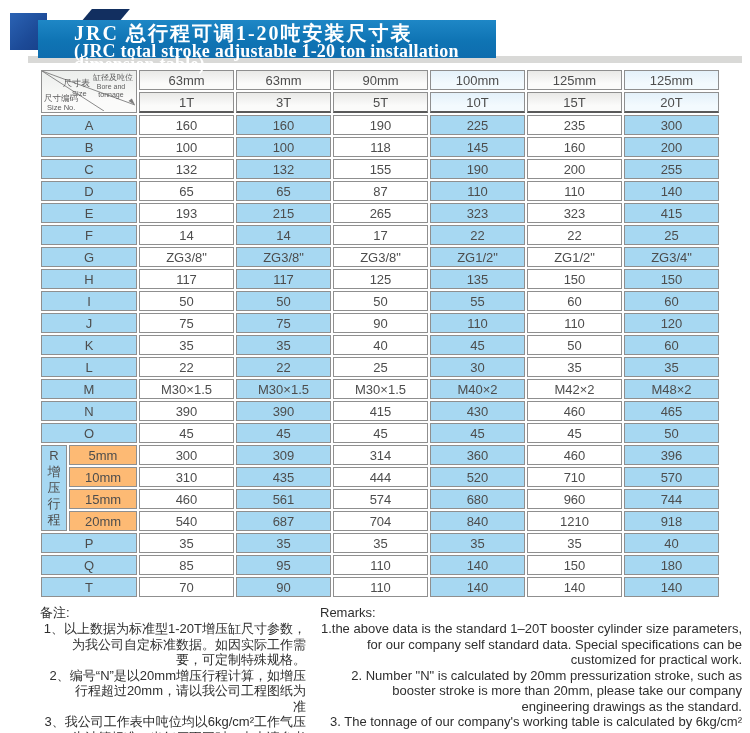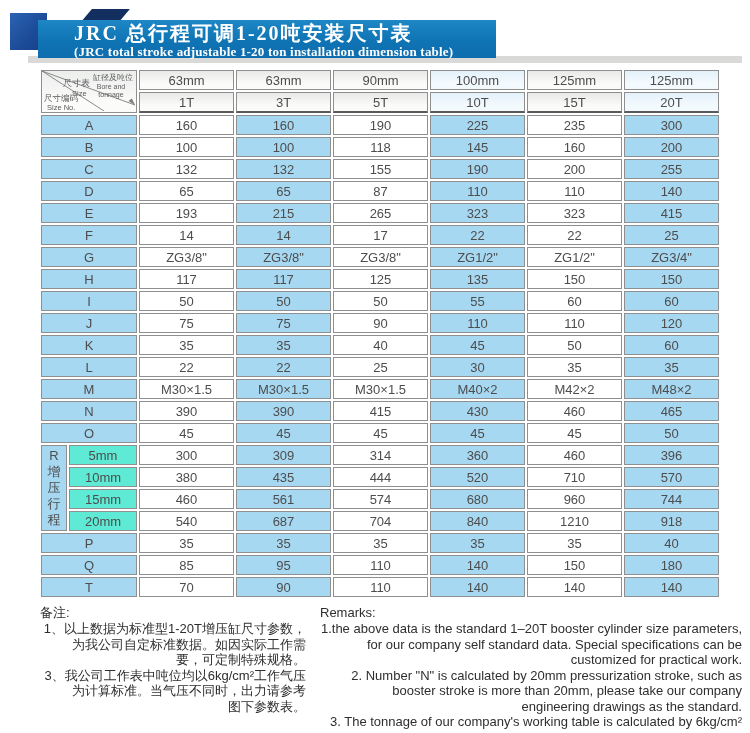--- a/index.html
+++ b/index.html
@@ -11,34 +11,34 @@
   .navy-square{position:absolute;left:10px;top:13px;width:37px;height:37px;z-index:2;
                background:linear-gradient(135deg,#2b63b4 0%,#1c4a97 60%,#173f88 100%);}
   .banner-fold{position:absolute;left:86px;top:9px;width:38px;height:14px;z-index:1;
                background:#122f60;transform:skewX(-40deg);}
   .banner{position:absolute;left:38px;top:20px;width:422px;height:38px;z-index:3;
           background:linear-gradient(180deg,#1e87c6 0%,#0f74b4 55%,#0e6dae 100%);
           color:#fff;text-align:left;padding-left:36px;}
   .title-cn{font-family:"Liberation Serif","DejaVu Serif",serif;font-weight:bold;
             font-size:20px;line-height:24px;letter-spacing:2px;margin-top:1px;}
   .title-en{font-family:"Liberation Serif","DejaVu Serif",serif;font-weight:bold;
-            font-size:13px;line-height:13px;letter-spacing:0.2px;}
+            font-size:18px;line-height:13px;letter-spacing:0.2px;}
 
   
   table.dim{position:absolute;left:39px;top:68px;border-collapse:separate;border-spacing:2px;
             table-layout:fixed;}
   table.dim td{border:1px solid #8f8f8f;text-align:center;vertical-align:middle;
                height:18px;padding:0;font-size:13px;color:#4d4d4d;overflow:hidden;white-space:nowrap;}
   td.h{background:linear-gradient(180deg,#e9e9e7 0%,#fbfbfa 70%);color:#555;font-size:13px;margin-top:27px;}
   td.h.tint{background:linear-gradient(180deg,#e4f1fa 0%,#f3fafe 70%);}
   tr.hrow2 td{border-bottom:2px solid #5a5a5a;}
   td.corner{background:linear-gradient(180deg,#eceeec 0%,#fbfbfa 75%);position:relative;
             border-bottom:2px solid #5a5a5a;}
   td.label{background:#a7d8f2;color:#1d1d1d;font-size:15px;}
-  td.sub{background:#5eead4;color:#1d1d1d;font-size:14px;}
+  td.sub{background:#fdba74;color:#1d1d1d;font-size:14px;}
   td.rlabel{background:#a7d8f2;color:#1d1d1d;font-size:13px;line-height:16px;vertical-align:middle;}
   td.c-white{background:#ffffff;}
   td.c-blue{background:#a7d8f2;}
   .rchar{display:block;}
 
   .corner-box{position:absolute;left:0;top:0;right:0;bottom:0;color:#5a5a5a;}
   .corner-box svg{position:absolute;left:0;top:0;}
   .cz{position:absolute;line-height:1;white-space:nowrap;}
   .cz-size{left:21px;top:8px;font-size:9px;}
   .cz-size-en{left:30px;top:19px;font-size:7.5px;text-align:center;}
@@ -260,21 +260,21 @@
           <td class="sub">5mm</td>
           <td class="c-white">300</td>
           <td class="c-blue">309</td>
           <td class="c-white">314</td>
           <td class="c-blue">360</td>
           <td class="c-white">460</td>
           <td class="c-blue">396</td>
         </tr>
         <tr>
           <td class="sub">10mm</td>
-          <td class="c-white">380</td>
+          <td class="c-white">310</td>
           <td class="c-blue">435</td>
           <td class="c-white">444</td>
           <td class="c-blue">520</td>
           <td class="c-white">710</td>
           <td class="c-blue">570</td>
         </tr>
         <tr>
           <td class="sub">15mm</td>
           <td class="c-white">460</td>
           <td class="c-blue">561</td>
@@ -320,20 +320,21 @@
           <td class="c-blue">140</td>
         </tr>
       </tbody>
   </table>
 
   <div class="notes">
     <div class="notes-cn">
       <div class="note-heading">备注:</div>
       <div id="notes-cn-items">
           <div class="note-item">1、以上数据为标准型1-20T增压缸尺寸参数，为我公司自定标准数据。如因实际工作需要，可定制特殊规格。</div>
+          <div class="note-item">2、编号“N”是以20mm增压行程计算，如增压行程超过20mm，请以我公司工程图纸为准</div>
           <div class="note-item">3、我公司工作表中吨位均以6kg/cm²工作气压为计算标准。当气压不同时，出力请参考图下参数表。</div>
         </div>
     </div>
     <div class="notes-en">
       <div class="note-heading">Remarks:</div>
       <div id="notes-en-items">
           <div class="note-item">1.the above data is the standard 1–20T booster cylinder size parameters, for our company self standard data. Special specifications can be customized for practical work.</div>
           <div class="note-item">2. Number "N" is calculated by 20mm pressurization stroke, such as booster stroke is more than 20mm, please take our company engineering drawings as the standard.</div>
           <div class="note-item">3. The tonnage of our company's working table is calculated by 6kg/cm² working pressure. When the air pressure is different, please refer to the chart below.</div>
         </div>

